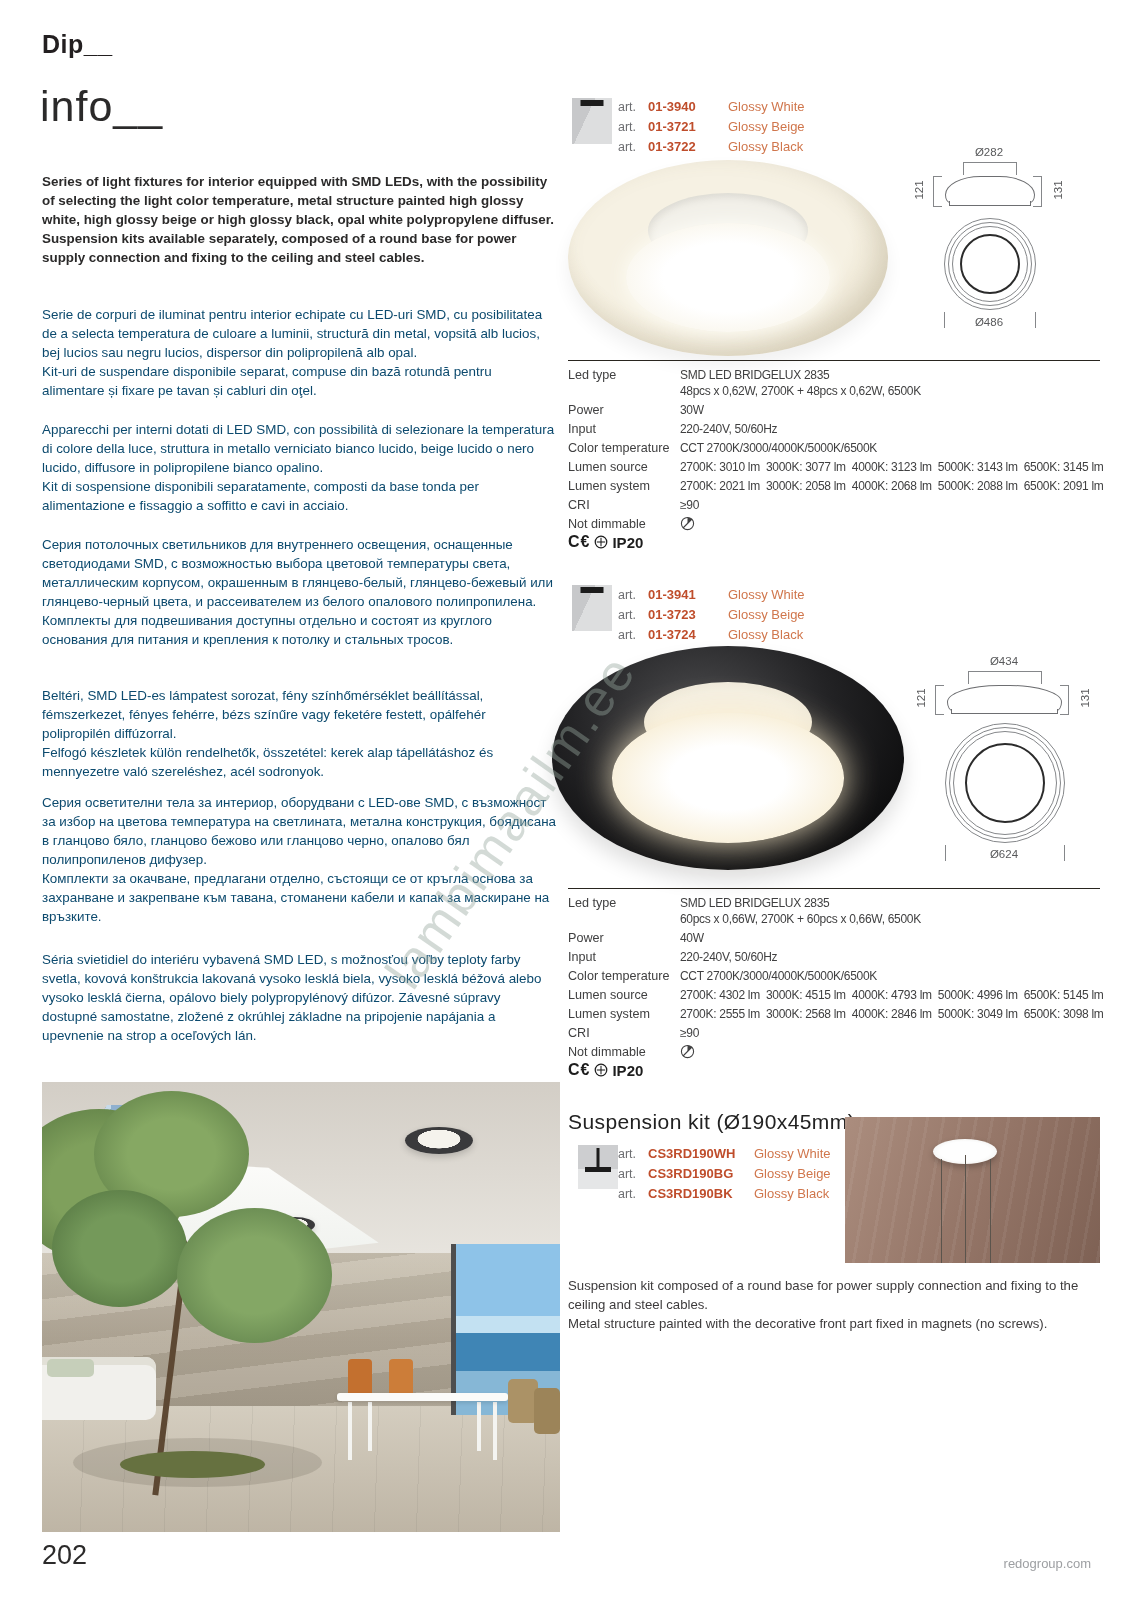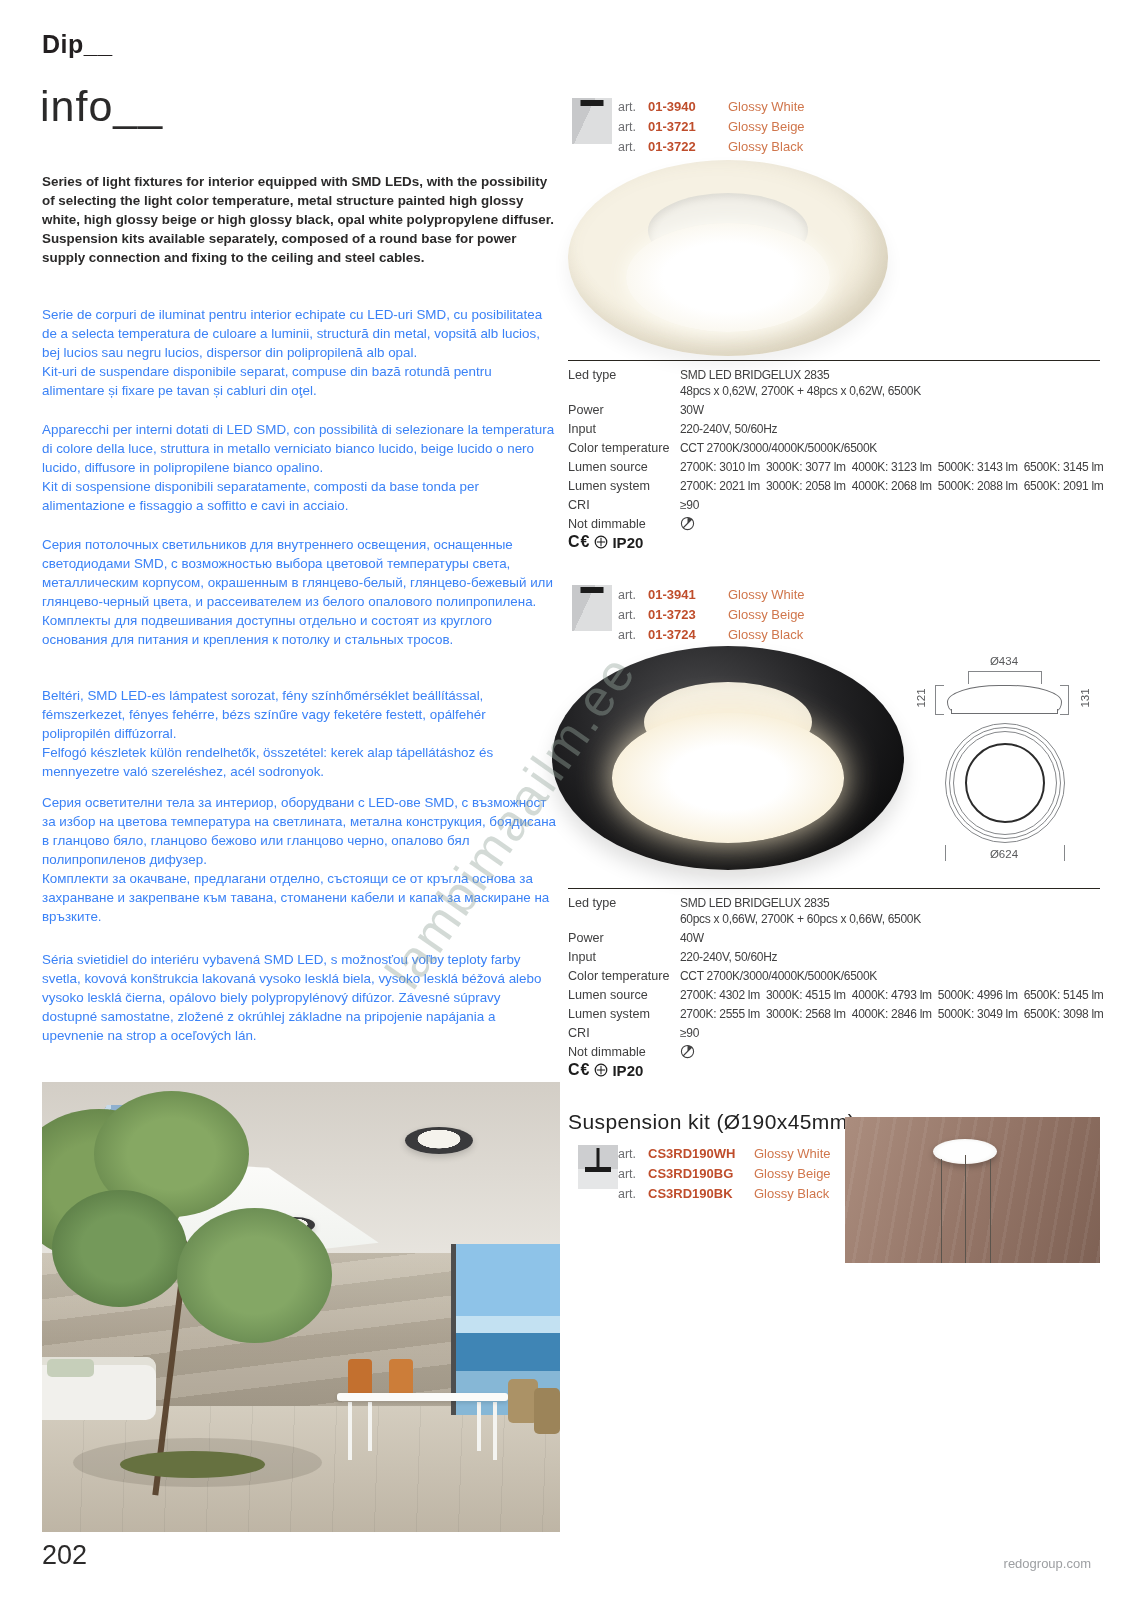--- a/index.html
+++ b/index.html
@@ -2,21 +2,21 @@
 <html><head>
 <meta charset="utf-8">
 <style>
   html,body{margin:0;padding:0;background:#ffffff;}
   .page{position:relative;width:1131px;height:1600px;background:#fff;
         font-family:"Liberation Sans",sans-serif;color:#231f20;overflow:hidden;}
 
   
   .series-name{position:absolute;left:42px;top:30px;font-size:25px;font-weight:700;letter-spacing:.5px;}
   .page-title{position:absolute;left:40px;top:82px;font-size:43px;font-weight:400;letter-spacing:1px;color:#2b2a2a;}
-  .intro{position:absolute;left:42px;width:514px;font-size:13.4px;line-height:19px;color:#3b82f6;white-space:pre-line;margin:0;}
+  .intro{position:absolute;left:42px;width:514px;font-size:13.4px;line-height:19px;color:#0c4a6e;white-space:pre-line;margin:0;}
   .intro.b{font-weight:700;color:#2b2a2a;}
 
   
   .mount-icon{position:absolute;width:40px;height:46px;
       background:linear-gradient(115deg,#c7c8ca 0 38%,#dddedf 38%);}
   .mount-icon::before{content:"";position:absolute;top:2px;left:50%;transform:translateX(-50%);
       width:23px;height:6px;background:#1b1b1b;}
   .pendant-icon{position:absolute;width:40px;height:44px;
       background:linear-gradient(180deg,#cdced0 0 55%,#e5e6e7 55%);}
   .pendant-icon::before{content:"";position:absolute;top:3px;left:50%;transform:translateX(-50%);
@@ -181,20 +181,38 @@
       <span class="art-finish">Glossy Black</span>
     </div>
   </div>
 
   <div class="photo1">
     <div class="p1-outer"></div>
     <div class="p1-top"></div>
     <div class="p1-inner"></div>
   </div>
 
+  <div class="diag" style="left:895px;top:146px;height:200px">
+    <div class="dlab ctr" style="left:94px;top:0">Ø282</div>
+    <div class="brk-top" style="left:68px;top:16px;width:52px;height:12px"></div>
+    <div class="prof" style="left:50px;top:30px;width:88px;height:25px;border-radius:48% 48% 6px 6px / 85% 85% 10px 10px"></div>
+    <div class="lip" style="left:54px;top:55px;width:80px;height:4px"></div>
+    <div class="brk-left" style="left:38px;top:30px;width:8px;height:29px"></div>
+    <div class="dlab rot" style="left:24px;top:44px">121</div>
+    <div class="brk-right" style="left:138px;top:30px;width:8px;height:29px"></div>
+    <div class="dlab rot" style="left:163px;top:44px">131</div>
+    <div class="circ" style="left:49px;top:72px;width:90px;height:90px">
+      <div class="circ">
+          <div class="circ"></div>
+        </div>
+      <div class="bold" style="inset:15px"></div>
+    </div>
+    <div class="brk-bot" style="left:49px;top:166px;width:90px;height:16px"></div>
+    <div class="dlab ctr" style="left:94px;top:170px">Ø486</div>
+  </div>
 
   <div class="divider" style="left:568px;top:360px"></div>
   <div class="spec" style="left:568px;top:367px">
     <span>Led type</span>
       <span class="v">SMD LED BRIDGELUX 2835
 48pcs x 0,62W, 2700K + 48pcs x 0,62W, 6500K</span>
     <span>Power</span>
       <span class="v">30W</span>
     <span>Input</span>
       <span class="v">220-240V, 50/60Hz</span>
@@ -329,20 +347,22 @@
     </div>
   </div>
 
   <div class="sus-photo">
     <div class="canopy"></div>
     <div class="wire" style="left:96px"></div>
     <div class="wire" style="left:120px;top:38px"></div>
     <div class="wire" style="left:145px"></div>
   </div>
 
+  <p class="sus-par" style="top:1276px">Suspension kit composed of a round base for power supply connection and fixing to the ceiling and steel cables.
+Metal structure painted with the decorative front part fixed in magnets (no screws).</p>
 
   <div class="photo-int">
     <div class="int-ceiling"></div>
     <div class="int-sky"></div>
     <div class="int-skywhite"></div>
     <div class="int-wall"></div>
     <div class="int-floor"></div>
     <div class="int-window"></div>
     <div class="int-lamp int-lampA"></div>
     <div class="int-lamp int-lampB"></div>

